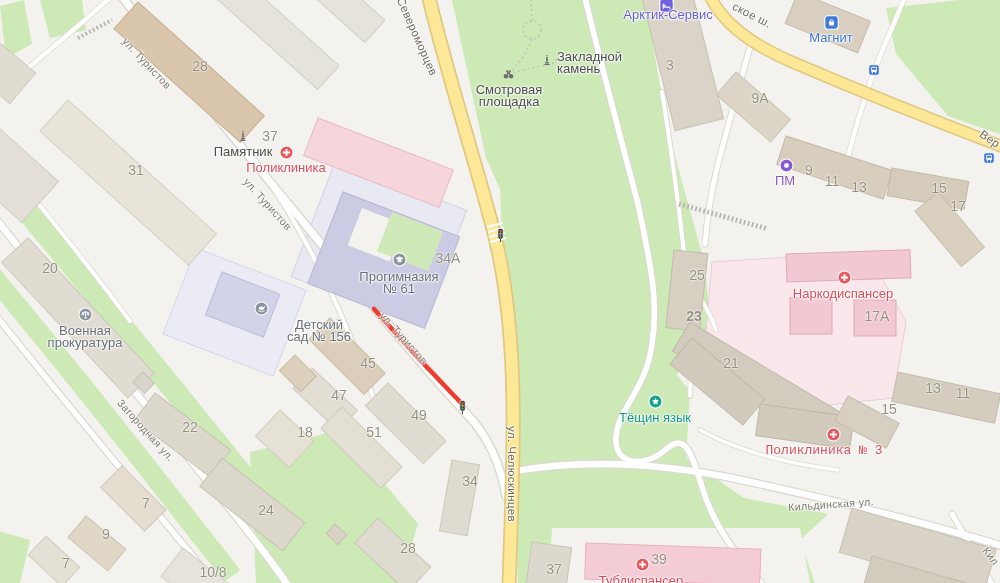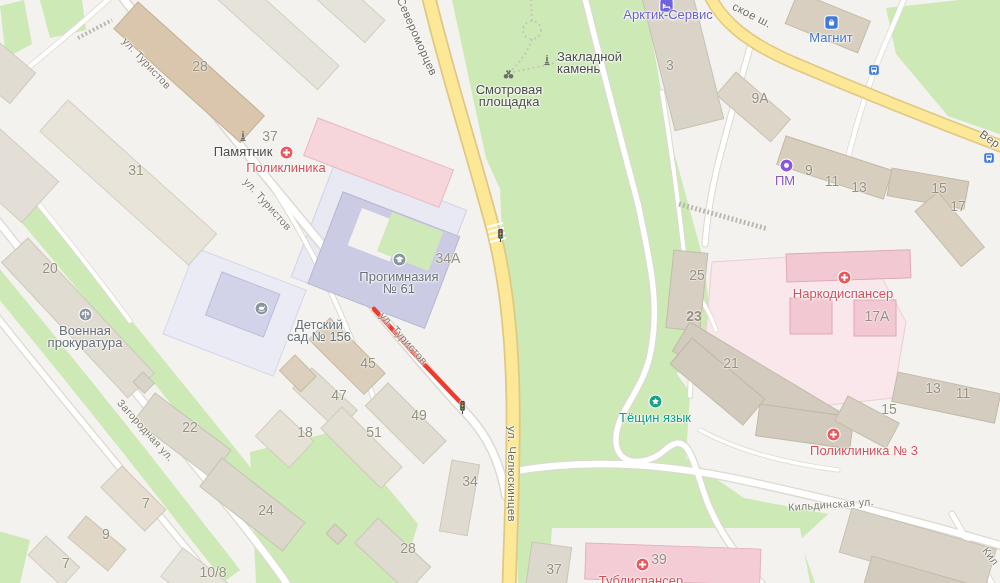--- a/index.html
+++ b/index.html
@@ -368,21 +368,21 @@
       </div>
       <svg class="poi-ic" width="15" height="15" style="left: 836.5px; top: 269.5px;">
         <use href="#i-medical" xlink:href="#i-medical"></use>
       </svg>
       <div class="poi-label" style="color: rgb(217, 78, 88); top: 288px; left: 843px; transform: translateX(-50%);">
         <span class="line">Наркодиспансер</span>
       </div>
       <svg class="poi-ic" width="15" height="15" style="left: 825.5px; top: 426.5px;">
         <use href="#i-medical" xlink:href="#i-medical"></use>
       </svg>
-      <div class="poi-label" style="color: rgb(217, 78, 88); top: 445px; left: 864px; transform: translateX(-50%);">
+      <div class="poi-label" style="color: rgb(217, 78, 88); top: 445px; left: 824px; transform: translateX(-50%); font-family: Liberation Mono, monospace;">
         <span class="line">Поликлиника № 3</span>
       </div>
       <svg class="poi-ic" width="15" height="15" style="left: 634.5px; top: 556.5px;">
         <use href="#i-medical" xlink:href="#i-medical"></use>
       </svg>
       <div class="poi-label" style="color: rgb(217, 78, 88); top: 575px; left: 641px; transform: translateX(-50%);">
         <span class="line">Тубдиспансер</span>
       </div>
     </div>
 

